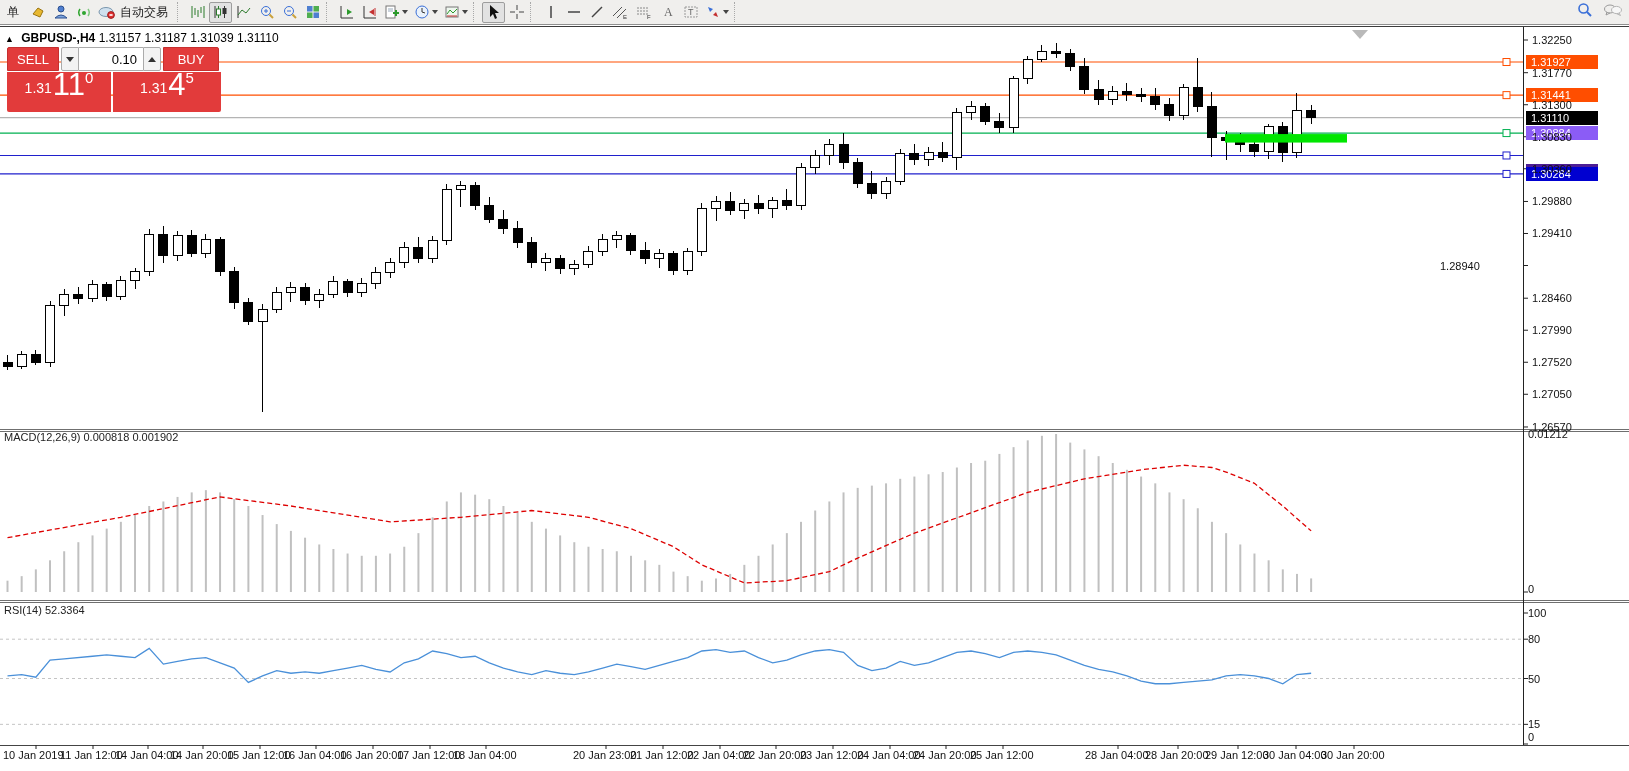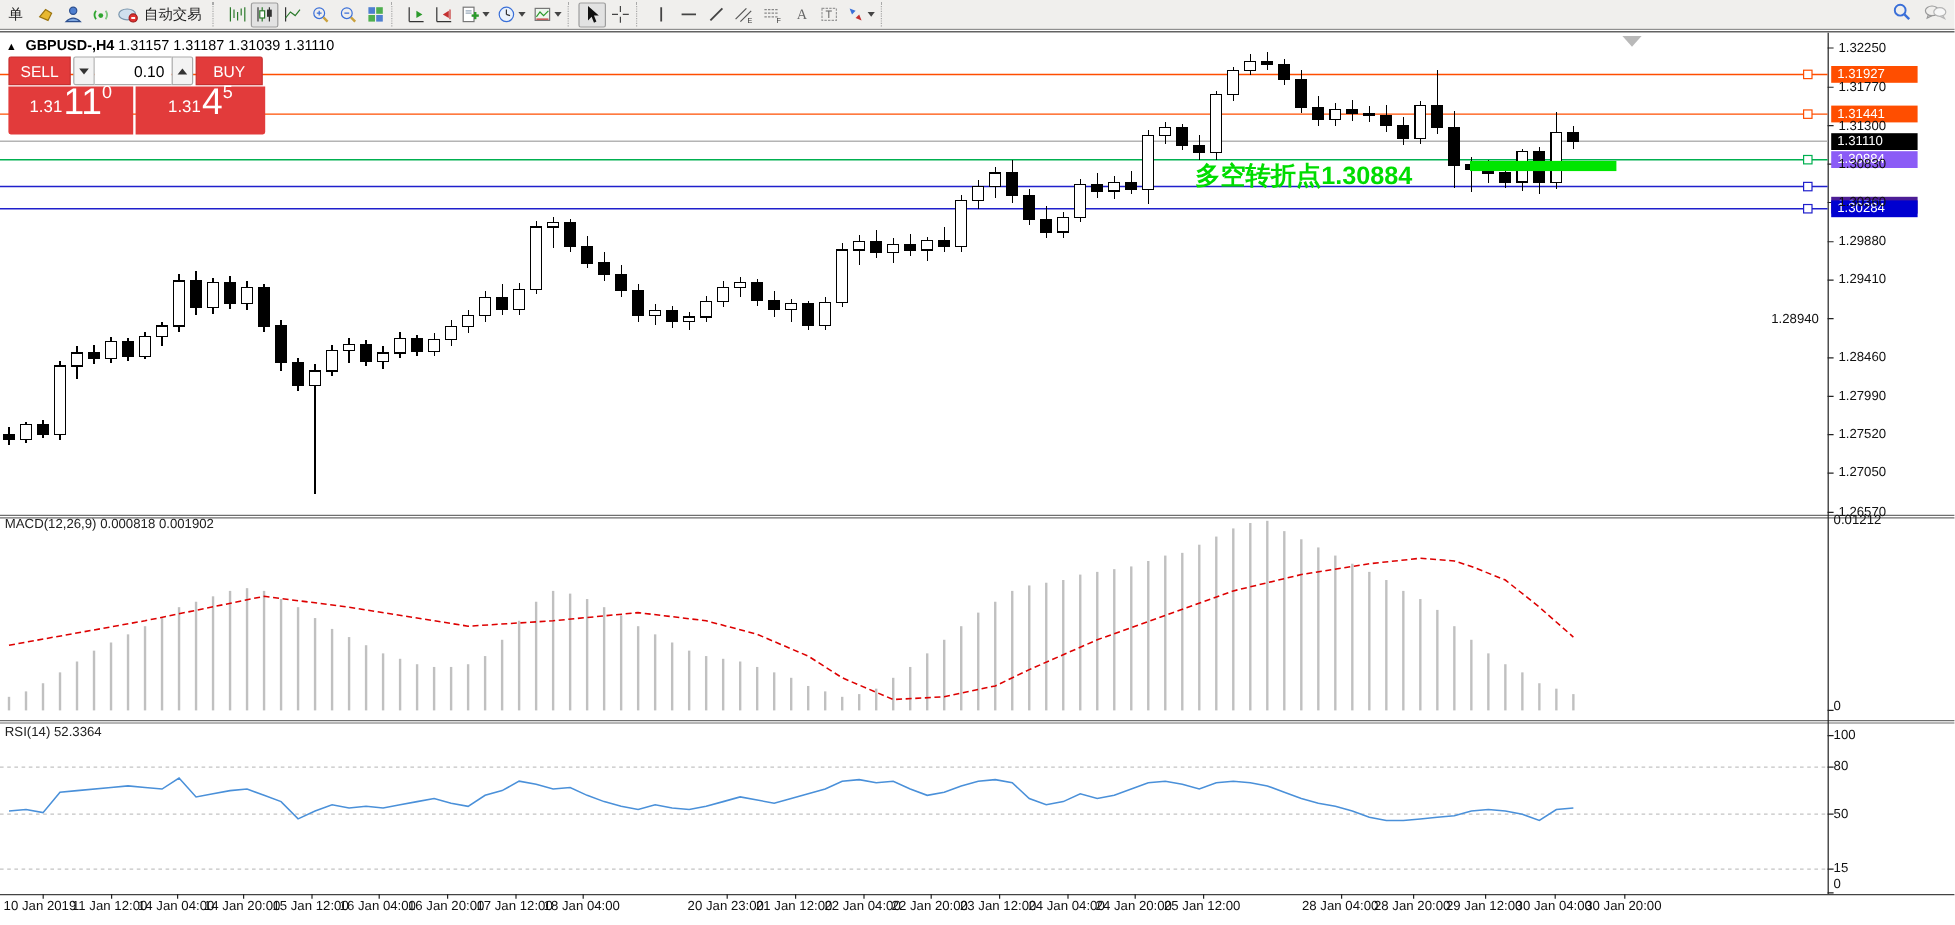--- a/index.html
+++ b/index.html
@@ -626,21 +626,21 @@
         <div class="badge" style="top: 99.0656px; background: #8b5cf6;">1.30884</div>
         <div class="badge" style="top: 137px; background: #4c1d95;">1.30555</div>
         <div class="badge" style="top: 139.944px; background: rgb(0, 0, 208);">1.30284</div>
         <div class="ax-label" style="left: 1532px; top: 7px;">1.32250</div>
         <div class="ax-label" style="left: 1532px; top: 39.7024px;">1.31770</div>
         <div class="ax-label" style="left: 1532px; top: 71.7235px;">1.31300</div>
         <div class="ax-label" style="left: 1532px; top: 103.745px;">1.30830</div>
         <div class="ax-label" style="left: 1532px; top: 135.766px;">1.30360</div>
         <div class="ax-label" style="left: 1532px; top: 168.468px;">1.29880</div>
         <div class="ax-label" style="left: 1532px; top: 200.489px;">1.29410</div>
-        <div class="ax-label" style="left: 1476px; top: 232.51px;">1.28940</div>
+        <div class="ax-label" style="left: 1440px; top: 232.51px;">1.28940</div>
         <div class="ax-label" style="left: 1532px; top: 265.213px;">1.28460</div>
         <div class="ax-label" style="left: 1532px; top: 297px;">1.27990</div>
         <div class="ax-label" style="left: 1532px; top: 329.255px;">1.27520</div>
         <div class="ax-label" style="left: 1532px; top: 361.276px;">1.27050</div>
         <div class="ax-label" style="left: 1532px; top: 393.978px;">1.26570</div>
         <div class="ax-label" style="left: 1528px; top: 401px;">0.01212</div>
         <div class="ax-label" style="left: 1528px; top: 556px;">0</div>
         <div class="ax-label" style="left: 1528px; top: 580px;">100</div>
         <div class="ax-label" style="left: 1528px; top: 606.2px;">80</div>
         <div class="ax-label" style="left: 1528px; top: 645.5px;">50</div>
@@ -696,18 +696,17 @@
           <span class="p-sup">0</span>
         </div>
         <div class="price-box buy">
           <span class="p-prefix">1.31</span>
           <span class="p-big">4</span>
           <span class="p-sup">5</span>
         </div>
       </div>
     </div>
 
-    <div class="annotation">多空转折点1.30884</div>
 
     <div class="ind-label" style="top:404px;">MACD(12,26,9) 0.000818 0.001902</div>
     <div class="ind-label" style="top:577px;">RSI(14) 52.3364</div>
   </div>
 </div>
 
 </body></html>

